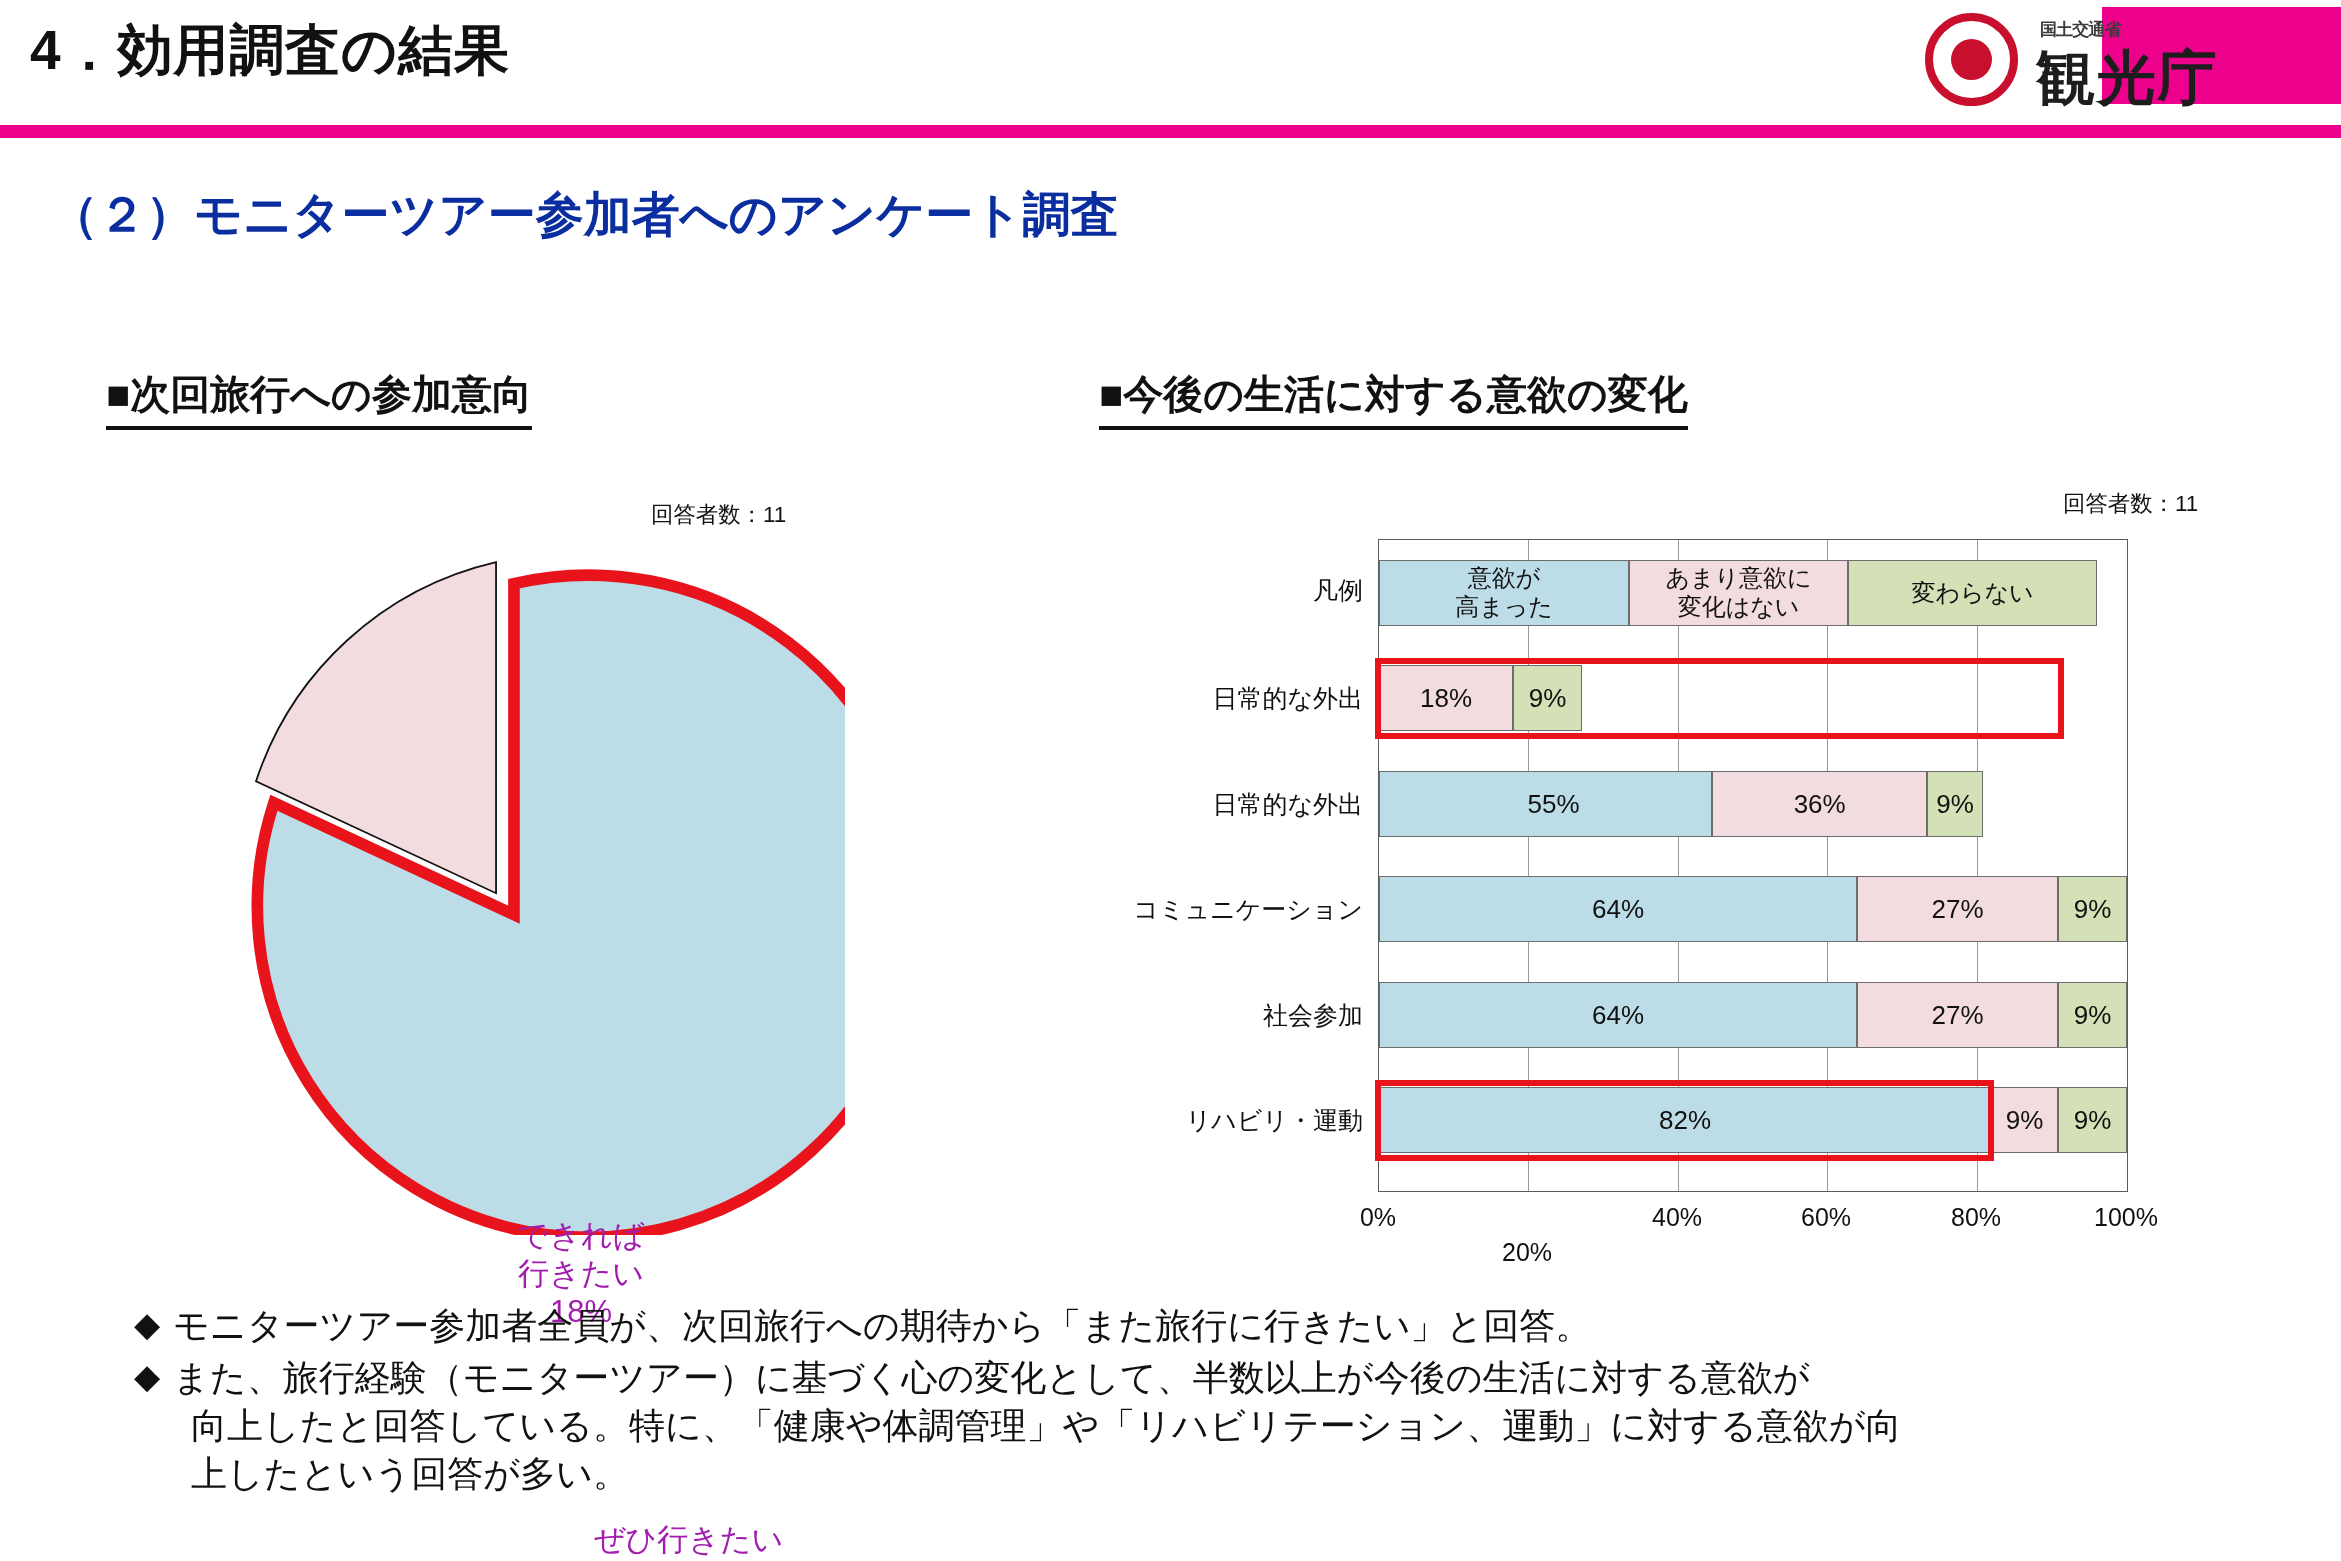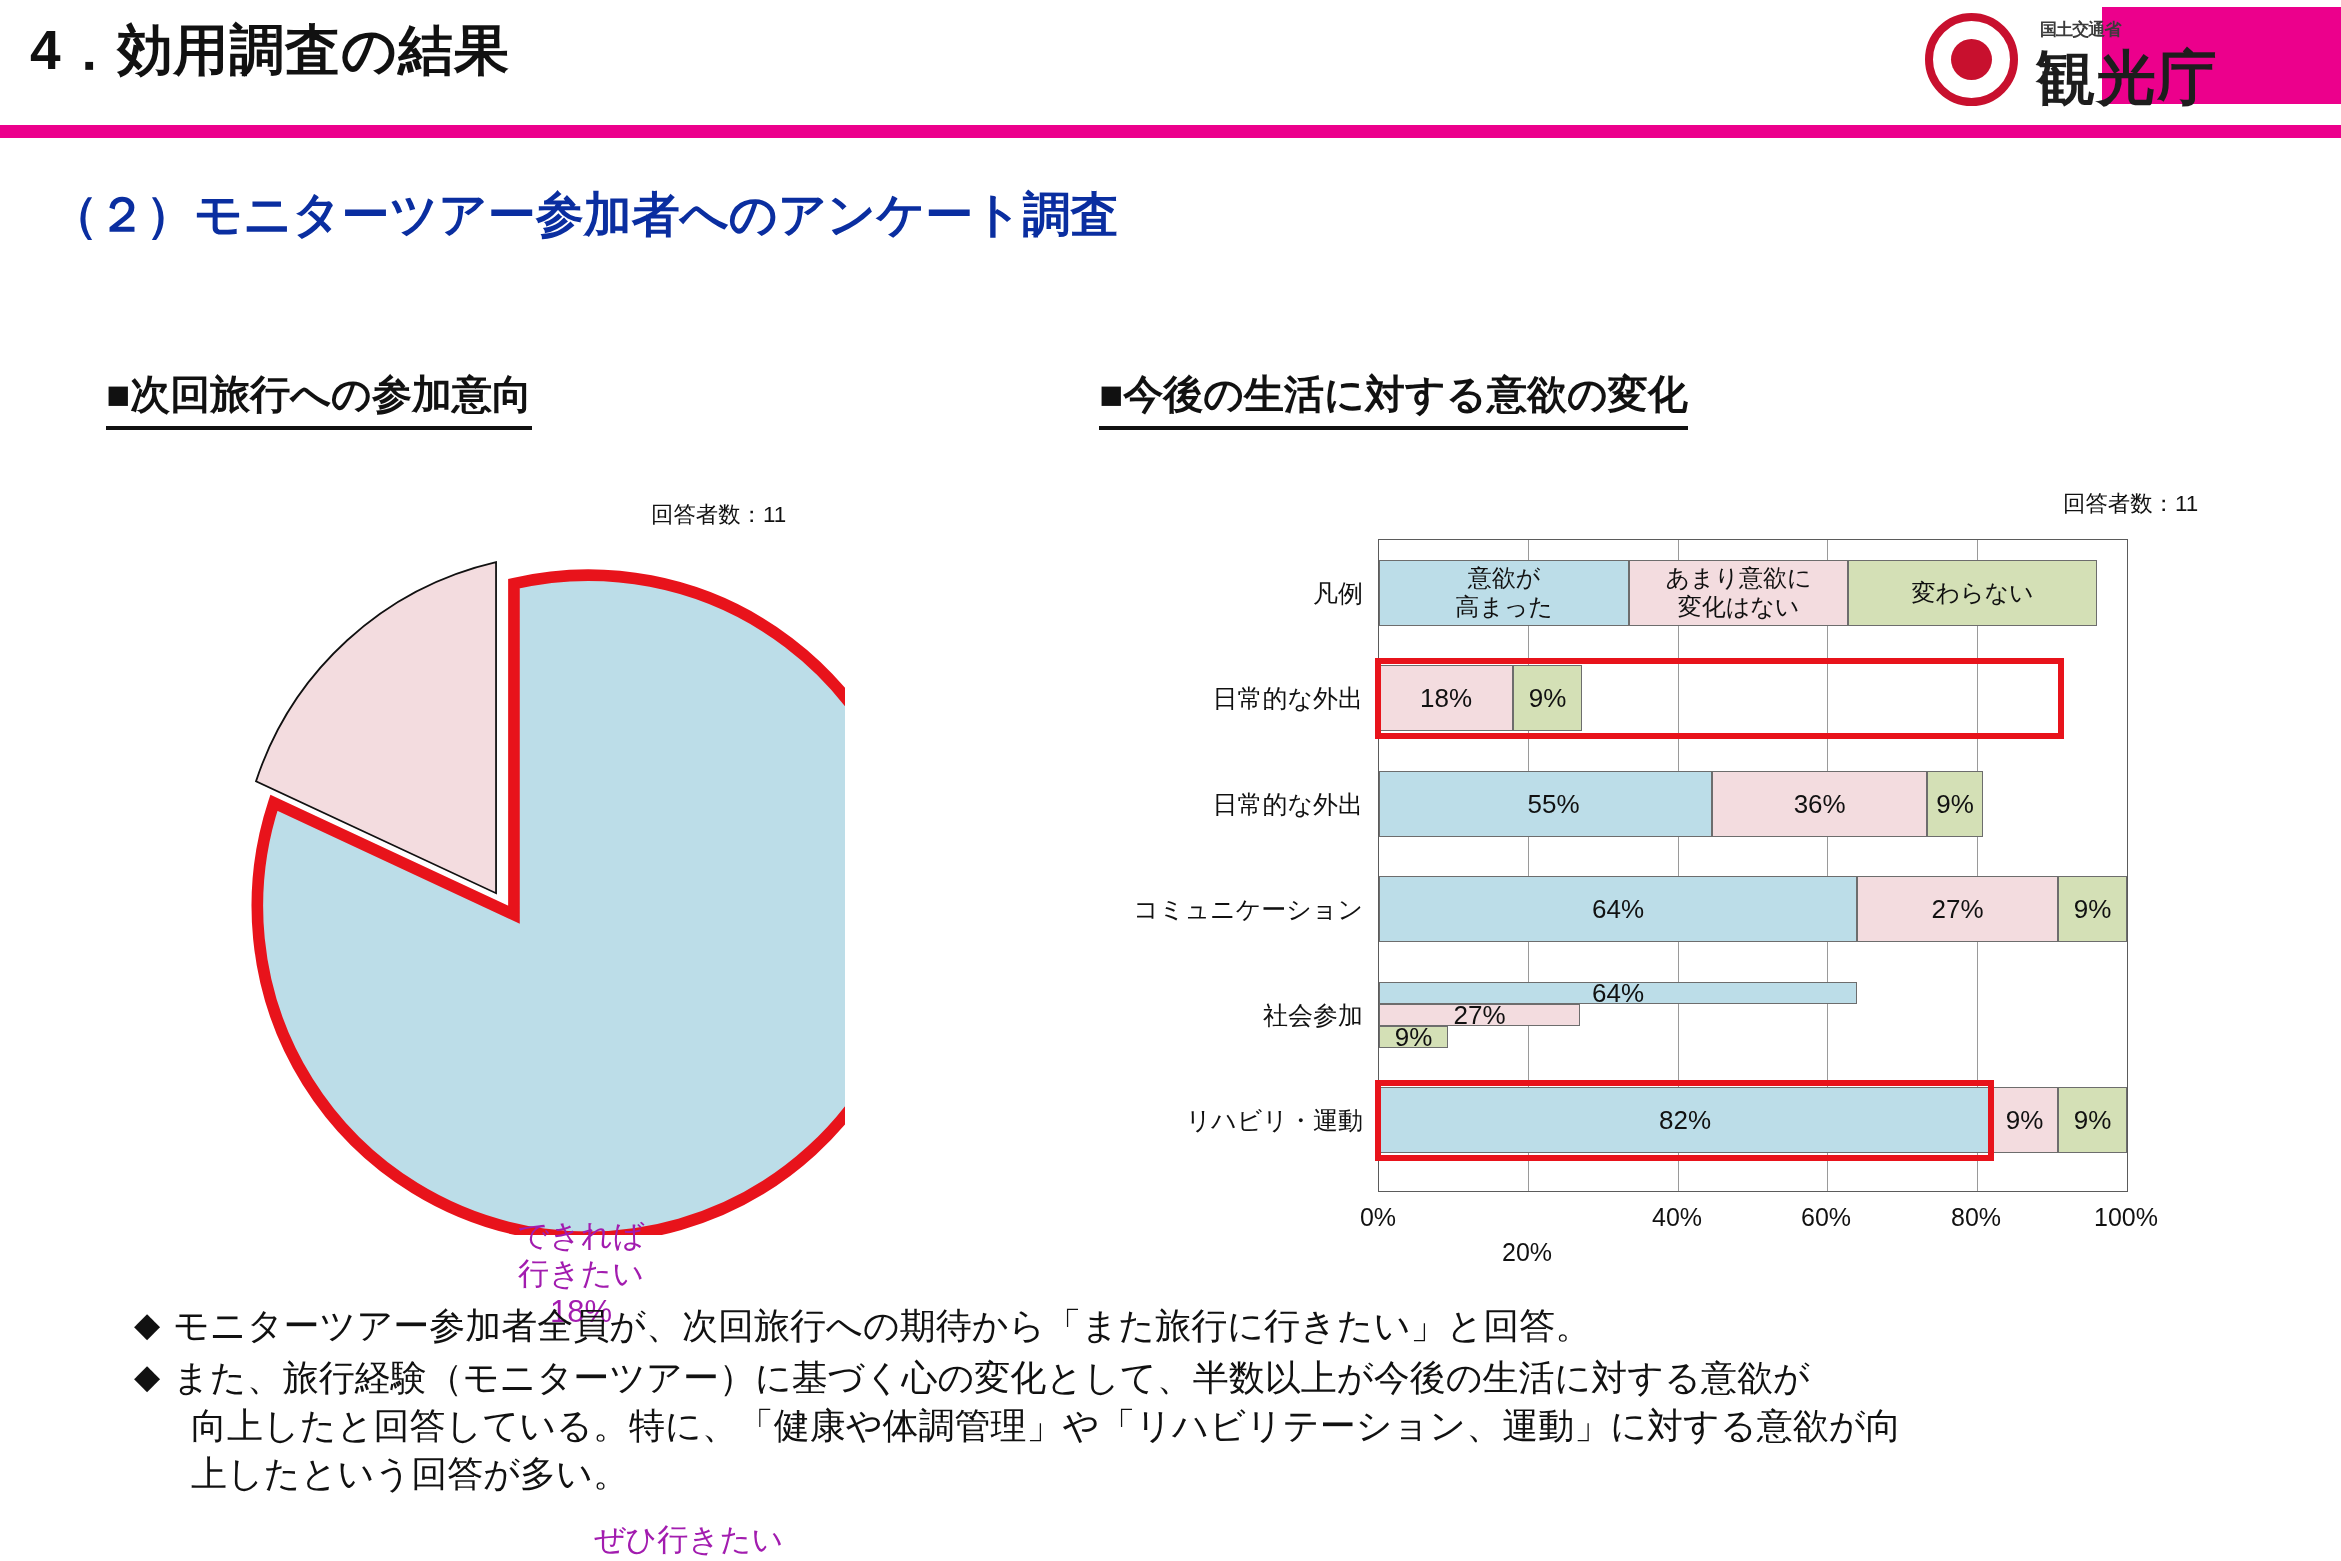--- a/index.html
+++ b/index.html
@@ -118,21 +118,21 @@
   }
   .seg.a { background:#bcdde8; }
   .seg.b { background:#f3dcdf; }
   .seg.c { background:#d4e0b6; }
   .seg.legend-txt { font-size:24px; line-height:1.18; text-align:center; }
 
   .row-label {
     position:absolute; right:calc(100% + 16px); white-space:nowrap;
     font-size:25px; color:#111; line-height:66px;
   }
-  .legend-row .row-label { font-size:25px; }
+  .legend-row .row-label { font-size:25px;font-family:Liberation Mono, monospace; }
 
   .hl {
     position:absolute;
     border:6.3px solid #e8131b;
     box-sizing:border-box;
     pointer-events:none;
   }
 
   .xaxis {
     position:absolute; left:0; top:657px; width:750px; height:45px;
@@ -232,21 +232,21 @@
       <div class="seg c" style="width:69px;">9%</div>
     </div>
 
     <div class="row" style="top:336px; width:748px;">
       <div class="row-label">コミュニケーション</div>
       <div class="seg a" style="width:478px;">64%</div>
       <div class="seg b" style="width:201px;">27%</div>
       <div class="seg c" style="width:69px;">9%</div>
     </div>
 
-    <div class="row" style="top:442px; width:748px;flex-direction:column;">
+    <div class="row" style="top:442px; width:748px;">
       <div class="row-label">社会参加</div>
       <div class="seg a" style="width:478px;">64%</div>
       <div class="seg b" style="width:201px;">27%</div>
       <div class="seg c" style="width:69px;">9%</div>
     </div>
 
     <div class="row" style="top:547px; width:748px;">
       <div class="row-label">リハビリ・運動</div>
       <div class="seg a" style="width:612px;">82%</div>
       <div class="seg b" style="width:67px;">9%</div>

